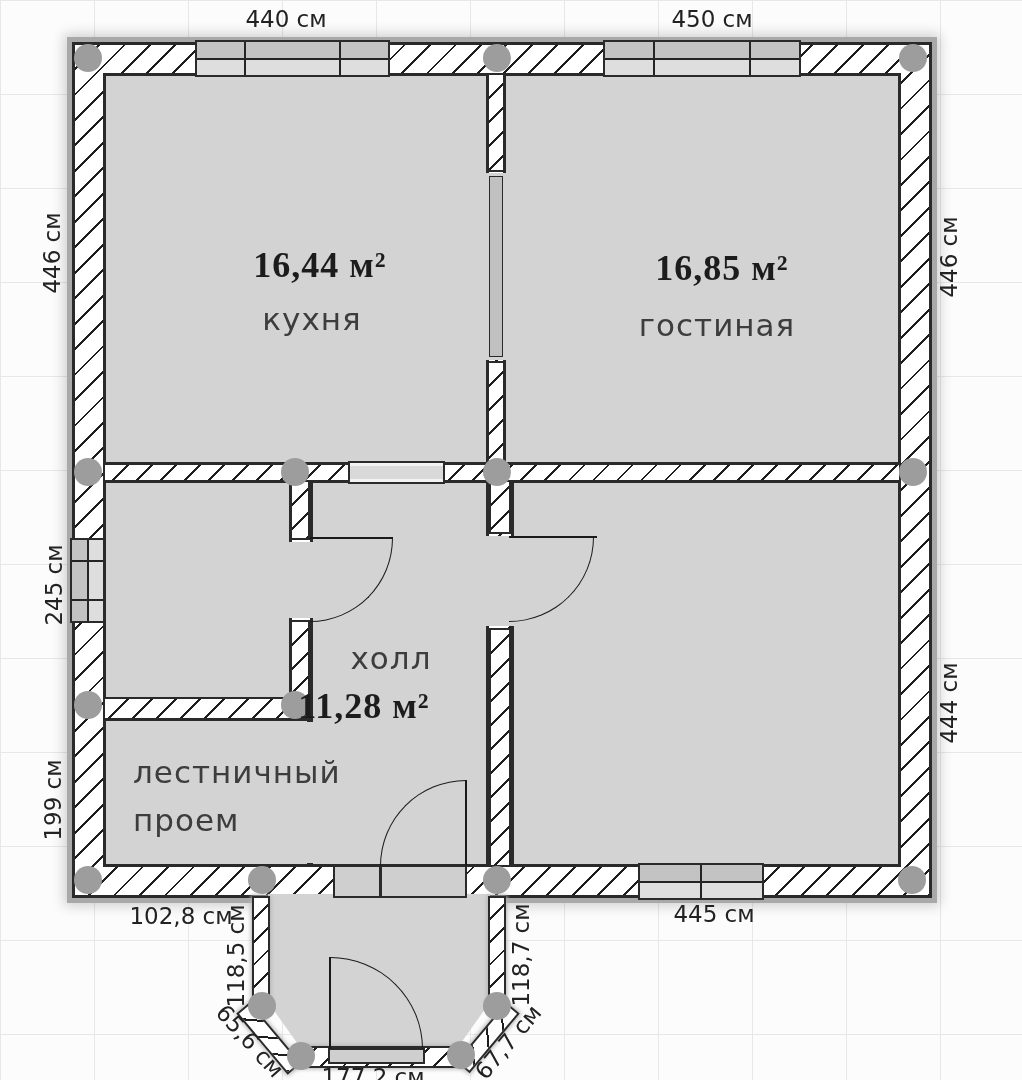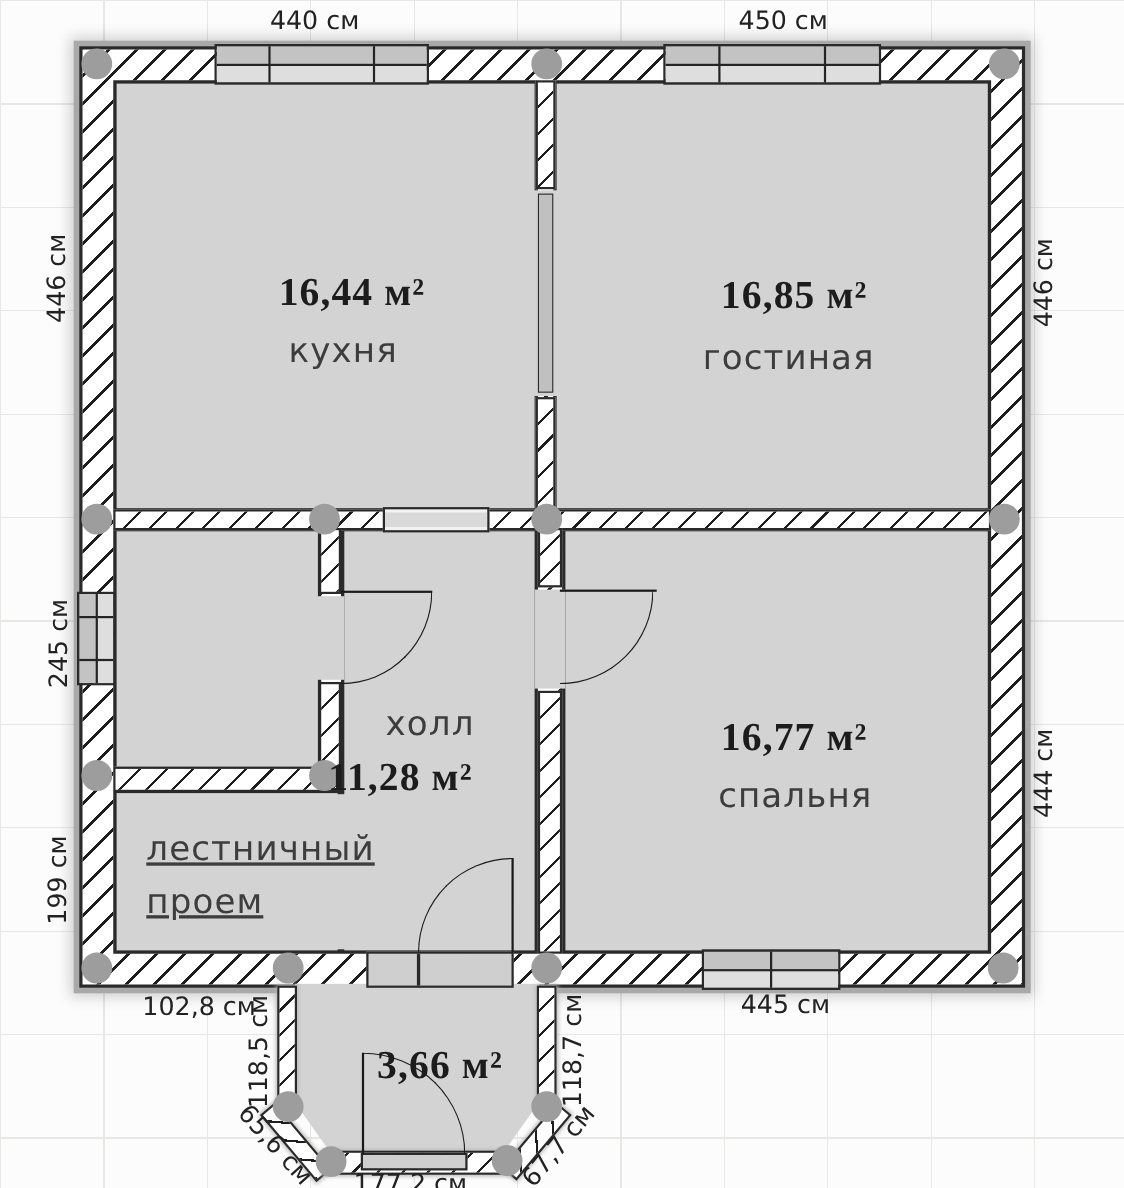--- a/index.html
+++ b/index.html
@@ -92,21 +92,21 @@
   .area-label{
     font-family:"Liberation Serif","DejaVu Serif",serif;
     font-size:36px;font-weight:600;color:var(--label-text,#1c1c1c);
     transform:translate(-50%,-50%);white-space:nowrap;letter-spacing:1px;
   }
   .name-label{
     font-size:31px;color:#3d3d3d;transform:translate(-50%,-50%);
     white-space:nowrap;letter-spacing:1px;
   }
   .stair-label{
-    font-size:31px;color:#3d3d3d;width:210px;line-height:1.55;letter-spacing:1px;text-decoration:underline;
+    font-size:31px;color:#3d3d3d;width:210px;line-height:1.55;letter-spacing:1px;
   }
   .dim{font-size:23px;color:#222;white-space:nowrap;}
   .dim.h{transform:translate(-50%,-50%);}
   .dim.v{transform:translate(-50%,-50%) rotate(-90deg);}
   .dim.d1{transform:translate(-50%,-50%) rotate(48deg);}
   .dim.d2{transform:translate(-50%,-50%) rotate(-50deg);}
 </style>
 </head>
 <body>
 
@@ -177,23 +177,20 @@
   <div class="abs leaf" style="left:329px;top:957px;width:2px;height:92px"></div>
   <div class="abs arc tr" style="left:330px;top:957px;width:93px;height:92px"></div>
 
   <div class="abs area-label" style="left:320px;top:265px">16,44 м²</div>
   <div class="abs name-label" style="left:312px;top:319px">кухня</div>
   <div class="abs area-label" style="left:722px;top:268px">16,85 м²</div>
   <div class="abs name-label" style="left:717px;top:325px">гостиная</div>
   <div class="abs name-label" style="left:391px;top:658px">холл</div>
   <div class="abs area-label" style="left:364px;top:706px">11,28 м²</div>
   <div class="abs stair-label" style="left:133px;top:748px">лестничный проем</div>
-  <div class="abs area-label" style="left:722px;top:670px">16,77 м²</div>
-  <div class="abs name-label" style="left:723px;top:724px">спальня</div>
-  <div class="abs area-label" style="left:400px;top:968px">3,66 м²</div>
 
   <div class="abs dim h" style="left:286px;top:19px">440 см</div>
   <div class="abs dim h" style="left:712px;top:19px">450 см</div>
   <div class="abs dim v" style="left:52px;top:253px">446 см</div>
   <div class="abs dim v" style="left:54px;top:585px">245 см</div>
   <div class="abs dim v" style="left:53px;top:800px">199 см</div>
   <div class="abs dim v" style="left:949px;top:257px">446 см</div>
   <div class="abs dim v" style="left:949px;top:703px">444 см</div>
   <div class="abs dim h" style="left:181px;top:916px">102,8 см</div>
   <div class="abs dim h" style="left:714px;top:914px">445 см</div>

